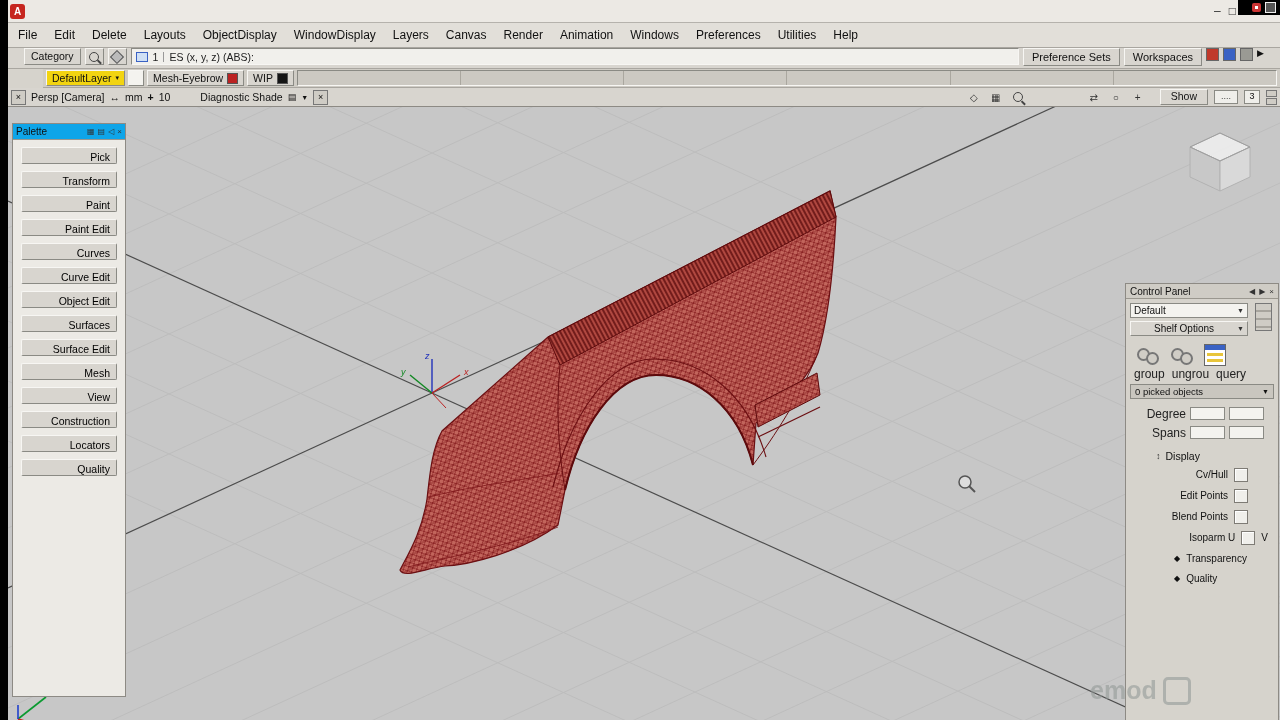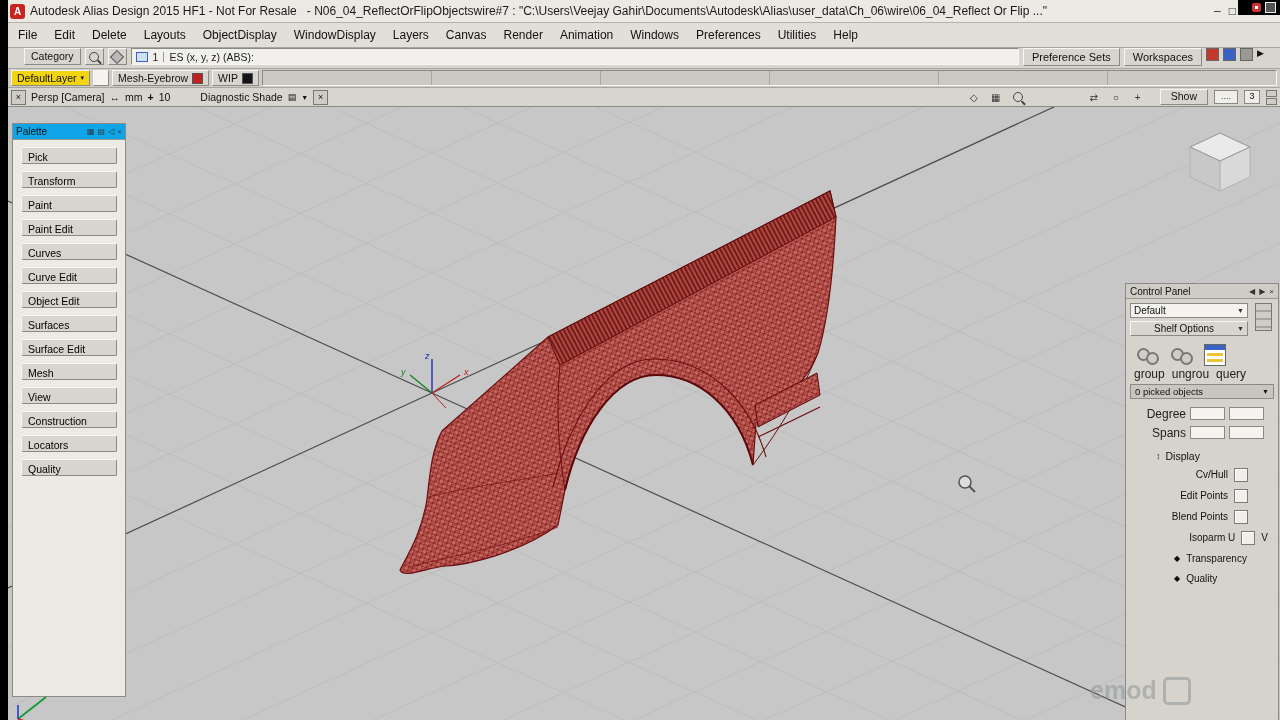--- a/index.html
+++ b/index.html
@@ -27,21 +27,21 @@
   .pinicon{width:8px;height:8px;border:1.5px solid #555;transform:rotate(45deg);background:#bbb;}
   .promptfield{flex:1;height:15px;background:#f1f0ec;border:1px solid;border-color:#8a8a84 #f7f6f3 #f7f6f3 #8a8a84;display:flex;align-items:center;gap:5px;padding:0 4px;font-size:10.5px;color:#222;}
   .winicon{width:10px;height:8px;border:1px solid #3a62c4;background:#cfe0f5;}
   .vdiv{width:1px;height:10px;background:#999;}
   .flatbtn{padding:0 8px;font-size:11px;height:16px;line-height:16px;}
   .minicon{width:11px;height:11px;border:1px solid #666;flex:none;}
   .mi-red{background:#c0392b;}
   .mi-blue{background:#3a62c4;}
   .mi-gray{background:#9a9a94;}
   
-  .shelfrow{height:18px;background:#cfccc5;border-bottom:1px solid #a9a6a0;display:flex;align-items:center;gap:3px;padding:0 3px;}
+  .shelfrow{height:18px;background:#cfccc5;border-bottom:1px solid #a9a6a0;display:flex;align-items:center;gap:3px;padding:0 3px;margin-left:35px;}
   .layerbtn{height:14px;display:flex;align-items:center;gap:4px;padding:0 5px;font-size:10.5px;border:1px solid;border-color:#f7f6f3 #8a8a84 #8a8a84 #f7f6f3;background:#d8d5cf;}
   .swatch{width:9px;height:9px;border:1px solid #555;flex:none;}
   .shelfcells{flex:1;display:flex;height:14px;border:1px solid;border-color:#8a8a84 #f7f6f3 #f7f6f3 #8a8a84;background:#ccc9c2;}
   .shelfcell{flex:1;border-right:1px solid #aaa79f;}
   .shelfcell:last-child{border-right:none;}
   
   .viewhead{height:18px;background:#d8d5cf;border-bottom:1px solid #8d8a84;display:flex;align-items:center;gap:5px;padding:0 3px;font-size:10.5px;}
   .xbox{width:13px;height:13px;border:1px solid #777;display:flex;align-items:center;justify-content:center;font-size:9px;background:#cfccc5;}
   .vh-label{font-size:10.5px;}
   .vh-icons{margin-left:auto;display:flex;align-items:center;gap:6px;}
@@ -51,21 +51,21 @@
   .numfield{width:14px;height:12px;background:#efeeea;border:1px solid #8a8a84;font-size:9px;text-align:center;line-height:11px;}
   .stackboxes{display:flex;flex-direction:column;gap:1px;}
   .stackboxes div{width:9px;height:5px;border:1px solid #777;background:#cfccc5;}
   
   .main{flex:1;position:relative;background:#c7c7c7;overflow:hidden;}
   .vpsvg{position:absolute;left:0;top:0;}
   
   .palette{position:absolute;left:4px;top:16px;width:112px;height:572px;background:#eceae5;border:1px solid #8d8a84;z-index:20;}
   .palhead{height:15px;background:#0ea5e9;border-bottom:1px solid #9a978f;display:flex;align-items:center;padding:0 3px;font-size:10px;gap:3px;}
   .palhead .sp{margin-left:auto;display:flex;gap:3px;font-size:8px;color:#333;}
-  .palbtn{display:block;width:96px;height:17px;margin:7px auto 0;background:#d8d5cf;border:1px solid;border-color:#f7f6f3 #8a8a84 #8a8a84 #f7f6f3;border-radius:2px;font-size:10.5px;text-align:left;line-height:16px;}
+  .palbtn{display:block;width:96px;height:17px;margin:7px auto 0;background:#d8d5cf;border:1px solid;border-color:#f7f6f3 #8a8a84 #8a8a84 #f7f6f3;border-radius:2px;font-size:10.5px;text-align:right;line-height:16px;}
   
   .cpanel{position:absolute;left:1117px;top:176px;width:152px;height:442px;background:#d6d3cc;border:1px solid #8d8a84;z-index:20;}
   .cphead{height:14px;background:#cfccc5;border-bottom:1px solid #9a978f;display:flex;align-items:center;padding:0 4px;font-size:10px;gap:4px;}
   .cphead .sp{margin-left:auto;display:flex;gap:4px;font-size:8px;color:#333;}
   .cpbody{padding:4px 4px 0;position:relative;}
   .cpselect{height:15px;display:flex;align-items:center;font-size:10px;padding:0 3px;margin-bottom:3px;width:118px;box-sizing:border-box;}
   .sel-white{background:#f4f3ef;border:1px solid #8a8a84;}
   .sel-gray{background:#d8d5cf;border:1px solid;border-color:#f7f6f3 #8a8a84 #8a8a84 #f7f6f3;padding-left:23px;}
   .cpselect .arr{margin-left:auto;font-size:7px;color:#333;}
   .drawericon{position:absolute;right:6px;top:4px;width:15px;height:26px;border:1px solid #777;background:repeating-linear-gradient(180deg,#cfccc5 0 6px,#a7a49d 6px 8px);}
@@ -99,24 +99,20 @@
   .cursor{position:absolute;left:948px;top:366px;z-index:30;}
 </style>
 </head>
 <body>
 
 <div class="stage">
   <div class="app">
 
     <div class="titlebar">
       <div class="appicon">A</div>
-      <span class="titletext">
-        <span>Autodesk Alias Design 2015 HF1 - Not For Resale</span>&nbsp;&nbsp;
-        <span>- N06_04_ReflectOrFlipObjectswire#7 : "C:\Users\Veejay Gahir\Documents\Autodesk\Alias\user_data\Ch_06\wire\06_04_Reflect Or Flip ..."</span>
-      </span>
       <span class="winbtns">
         <span>–</span>
         <span>□</span>
       </span>
     </div>
     <div class="blackbox">
       <span class="ovr1"></span>
       <span class="ovr2"></span>
     </div>
 

